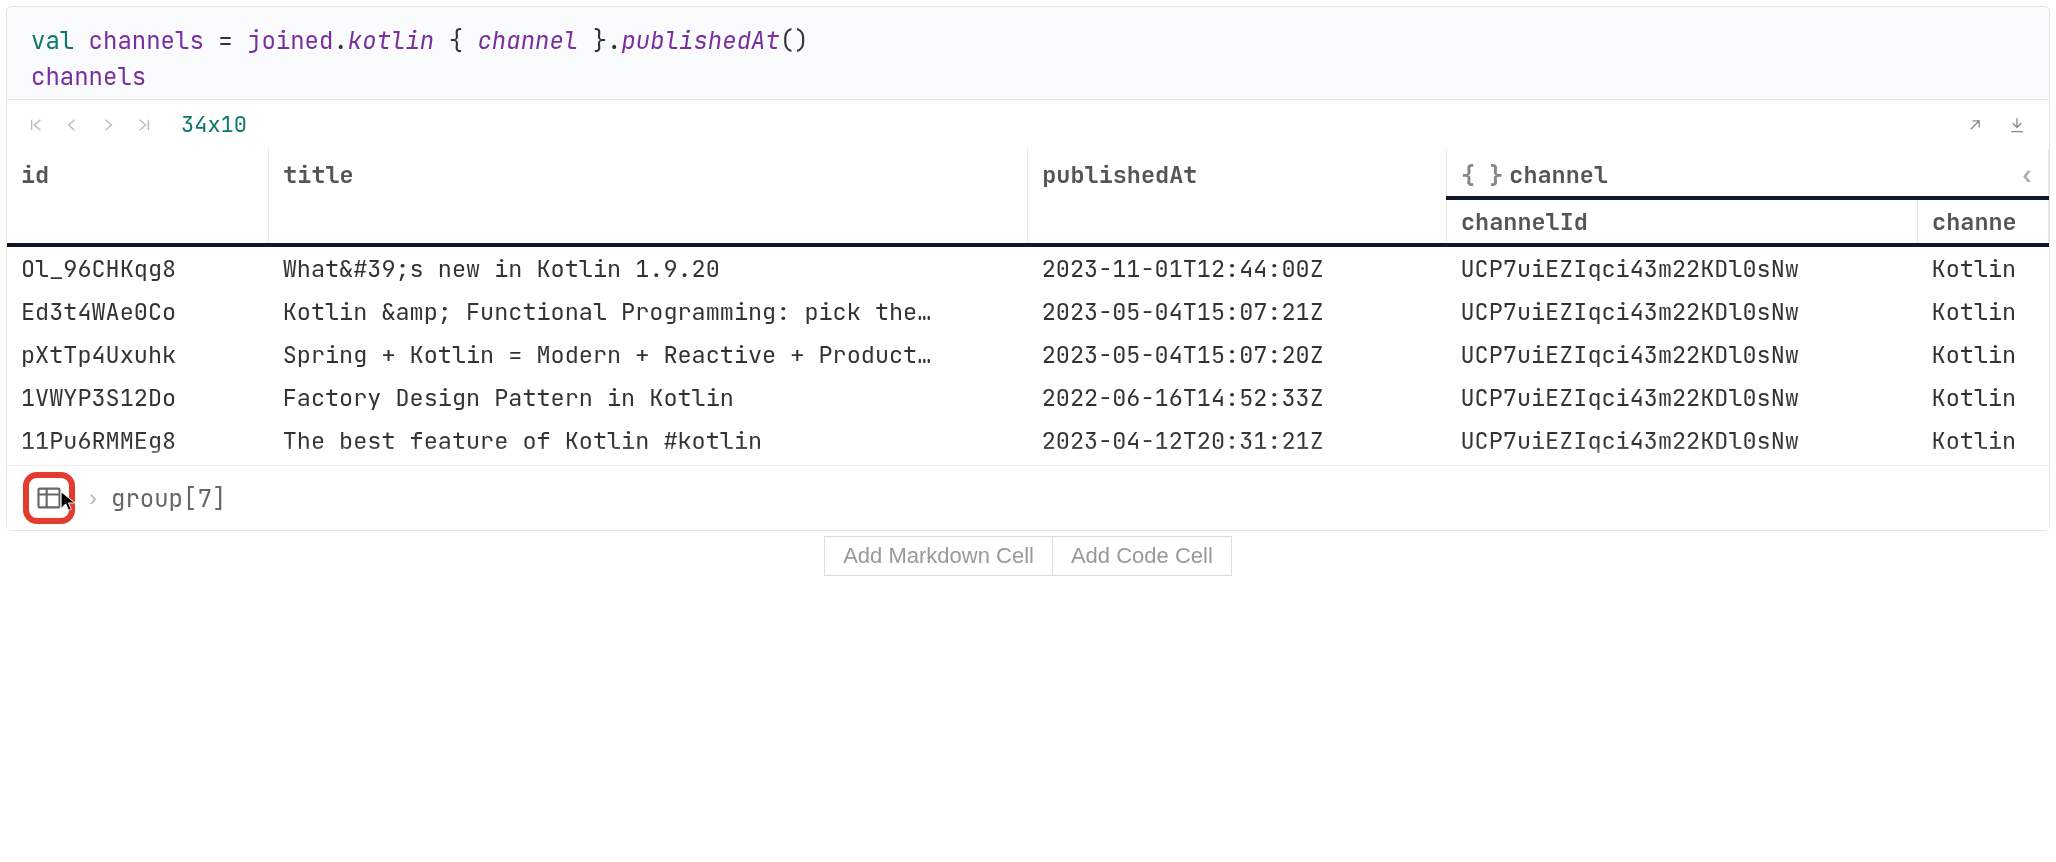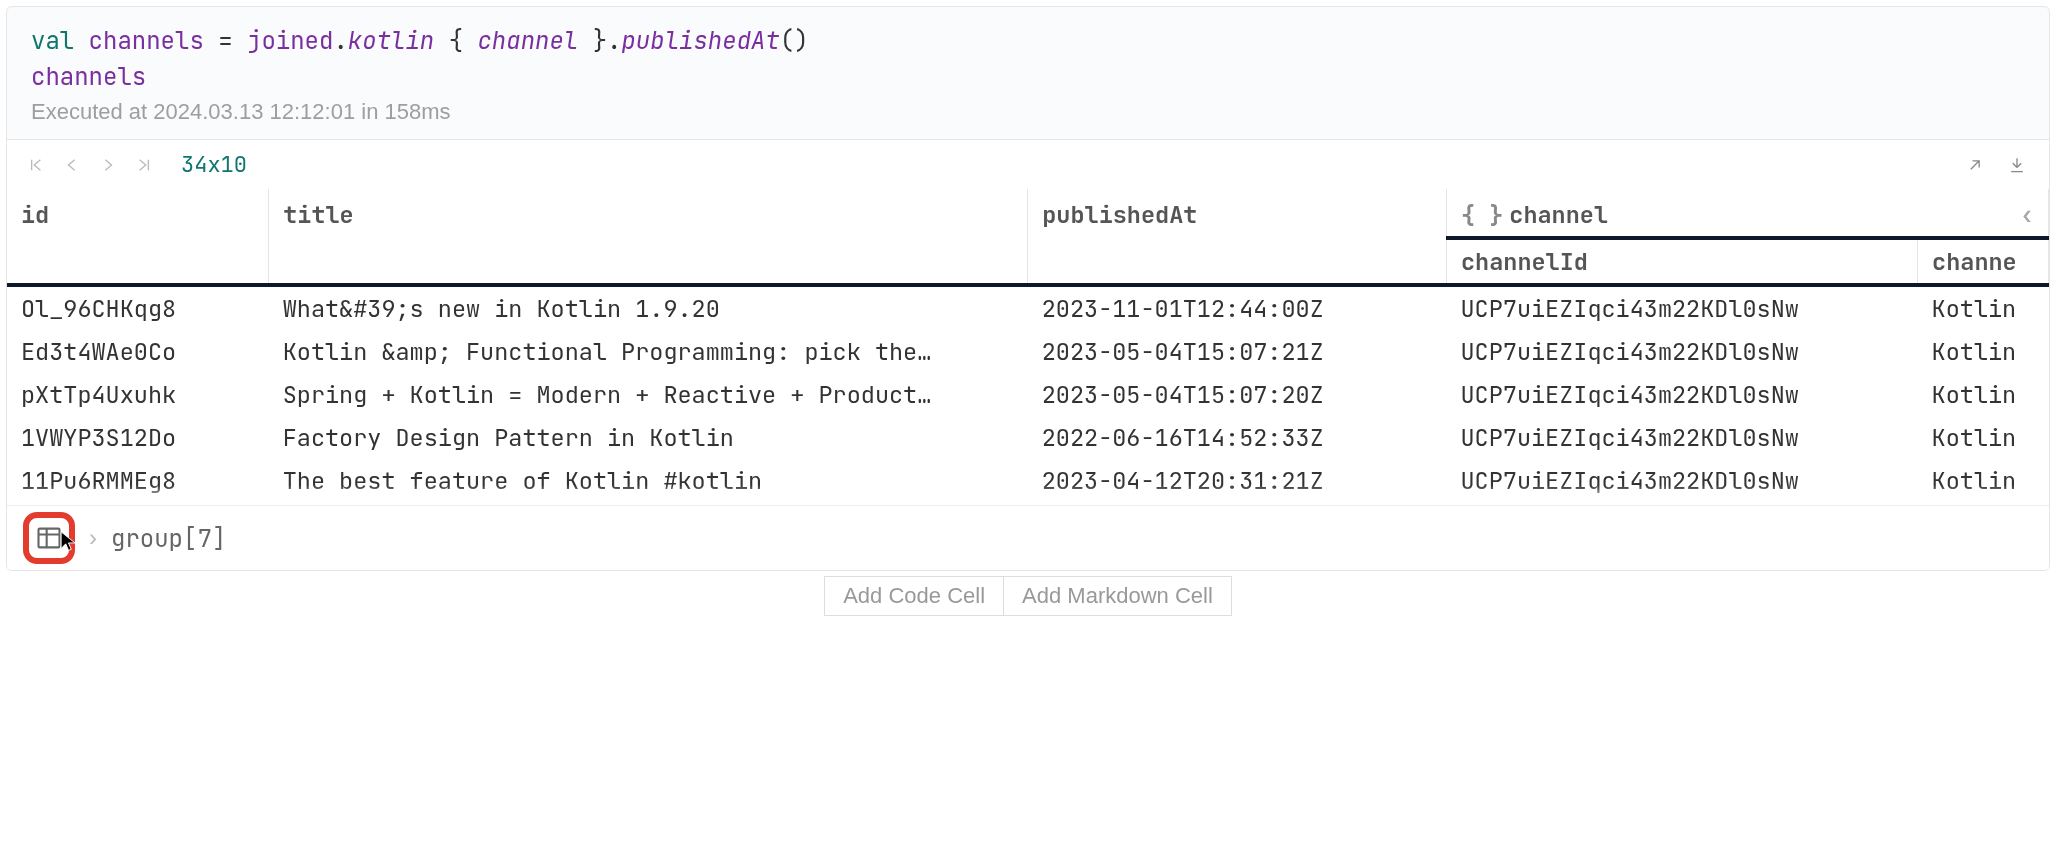--- a/index.html
+++ b/index.html
@@ -168,21 +168,20 @@
   .add-bar button + button { border-left:none; }
 </style>
 </head>
 <body>
 
 <div class="cell">
 
   <div class="code-block mono"><span class="kw">val</span> <span class="id1">channels</span><span class="op"> = </span><span class="id1">joined</span><span class="punc">.</span><span class="fn">kotlin</span><span class="punc"> { </span><span class="fn">channel</span><span class="punc"> }.</span><span class="fn">publishedAt</span><span class="punc">()</span>
 <span class="id1">channels</span></div>
 
-  <div class="exec-meta">Executed at 2024.03.13 12:12:01 in 158ms</div>
 
   <div class="output">
 
     <div class="table-toolbar">
       <span class="pager-btn">
         <svg viewBox="0 0 16 16">
             <path d="M3 2v12M13 2l-7 6 7 6" fill="none" stroke="currentColor" stroke-width="1.6"></path>
           </svg>
       </span>
       <span class="pager-btn">
@@ -294,15 +293,15 @@
         </span>
       </div>
       <span class="bb-chev">›</span>
       <span class="mono" style="color:#666">group[7]</span>
     </div>
 
   </div>
 </div>
 
 <div class="add-bar">
+  <button>Add Markdown Cell</button>
   <button>Add Code Cell</button>
-  <button>Add Markdown Cell</button>
 </div>
 
 </body></html>

